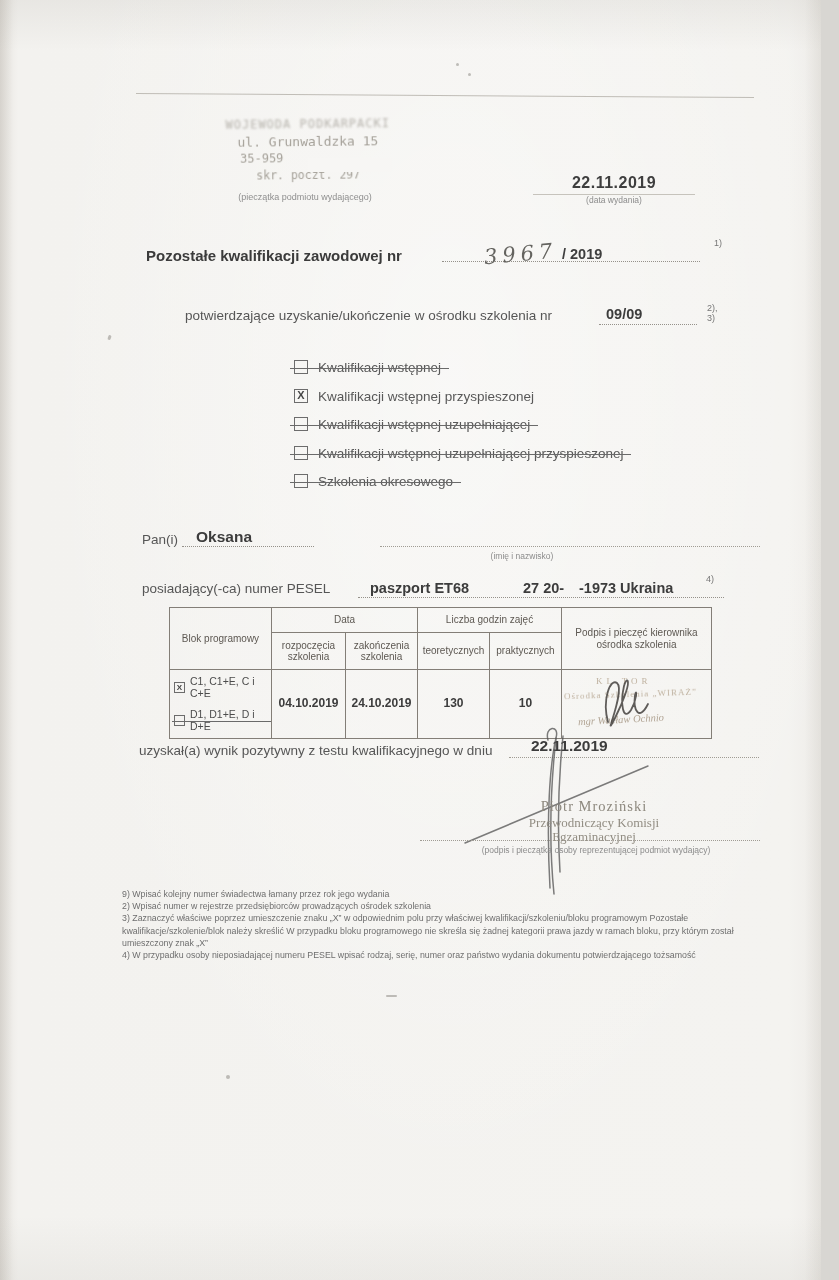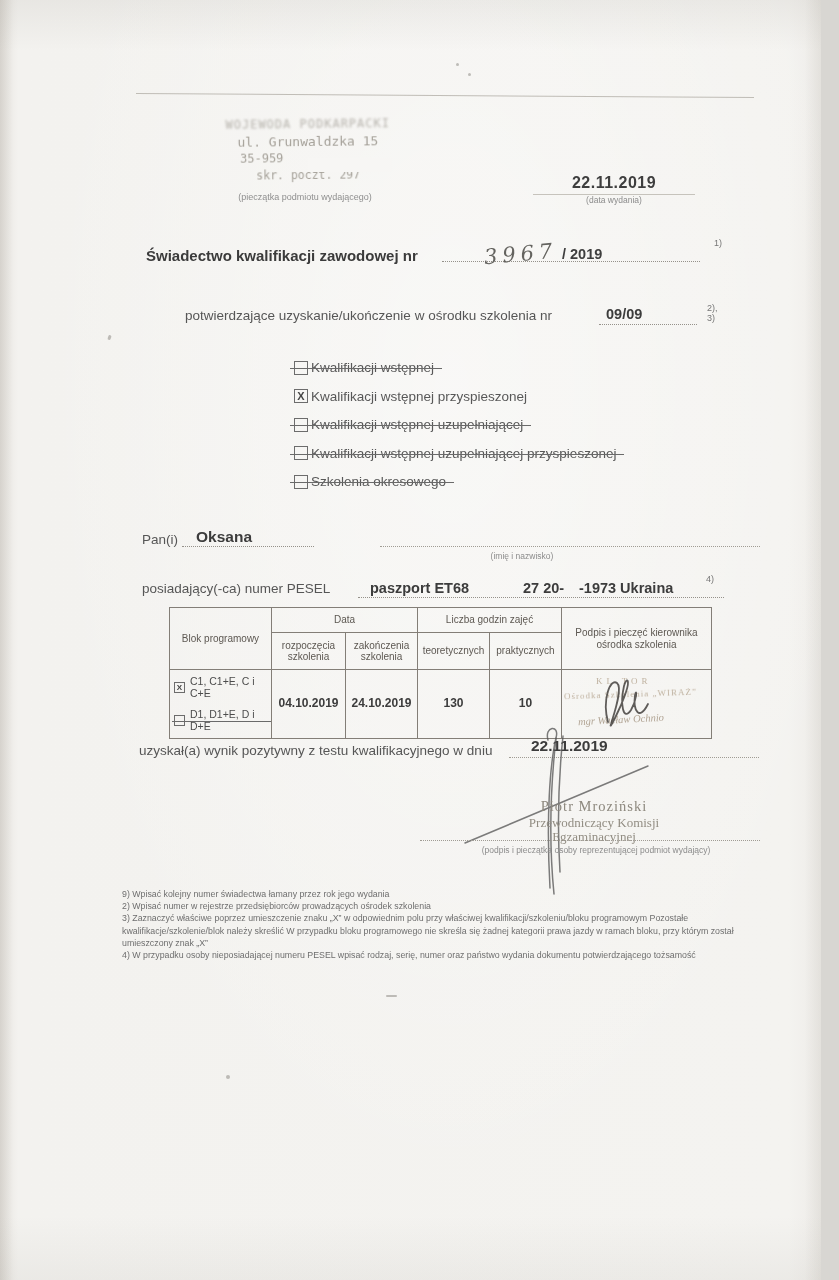--- a/index.html
+++ b/index.html
@@ -43,21 +43,21 @@
   .title-year{position:absolute;left:416px;bottom:6px;font-size:14.5px;font-weight:bold;color:#3e3e3e;}
   .title-ref{position:absolute;right:-10px;top:0;}
   
   .subtitle-row{left:185px;top:302px;width:540px;height:24px;}
   .subtitle-label{position:absolute;left:0;bottom:3px;font-size:13.5px;color:#565656;}
   .subtitle-dots{position:absolute;left:414px;width:98px;bottom:1px;border-bottom:1.5px dotted #95918a;}
   .subtitle-val{position:absolute;left:421px;bottom:4px;font-size:14.5px;font-weight:bold;color:#3c3c3c;}
   .subtitle-ref{position:absolute;left:522px;top:1px;}
   
   .quals{left:294px;top:360px;}
-  .qitem{position:relative;display:flex;align-items:center;gap:3px;width:fit-content;
+  .qitem{position:relative;display:flex;align-items:flex-start;gap:10px;width:fit-content;
     height:15px;margin-bottom:13.6px;font-size:13.5px;color:#585858;}
   .qbox{width:12px;height:12px;border:1.6px solid #6c6c6c;display:inline-flex;align-items:center;
     justify-content:center;font-size:11px;font-weight:bold;color:#454545;line-height:1;flex:0 0 auto;}
   .qitem.struck::after{content:"";position:absolute;left:-4px;right:-8px;top:54%;border-top:1.7px solid #6a6a6a;}
   
   .person-row{left:142px;top:522px;width:618px;height:32px;}
   .person-label{position:absolute;left:0;bottom:7px;font-size:13.5px;color:#565656;}
   .person-dots1{position:absolute;left:40px;width:132px;bottom:7px;border-bottom:1.5px dotted #95918a;}
   .person-name{position:absolute;left:54px;bottom:8px;font-size:15.5px;font-weight:bold;color:#3c3c3c;}
   .person-dots2{position:absolute;left:238px;right:0;bottom:7px;border-bottom:1.5px dotted #a09c94;}
@@ -127,21 +127,21 @@
   </div>
   <div class="abs redact"></div>
   <div class="abs stamp-caption">(pieczątka podmiotu wydającego)</div>
 
   <div class="abs date-block">
     <div class="date-val">22.11.2019</div>
     <div class="caption">(data wydania)</div>
   </div>
 
   <div class="abs title-row">
-    <span class="title-label">Świadectwo kwalifikacji zawodowej nr</span>
+    <span class="title-label">Pozostałe kwalifikacji zawodowej nr</span>
     <span class="title-dots"></span>
     <span class="hand-number">3967</span>
     <span class="title-year">/ 2019</span>
     <span class="title-ref sup">1)</span>
   </div>
 
   <div class="abs subtitle-row">
     <span class="subtitle-label">potwierdzające uzyskanie/ukończenie w ośrodku szkolenia nr</span>
     <span class="subtitle-dots"></span>
     <span class="subtitle-val">09/09</span>

